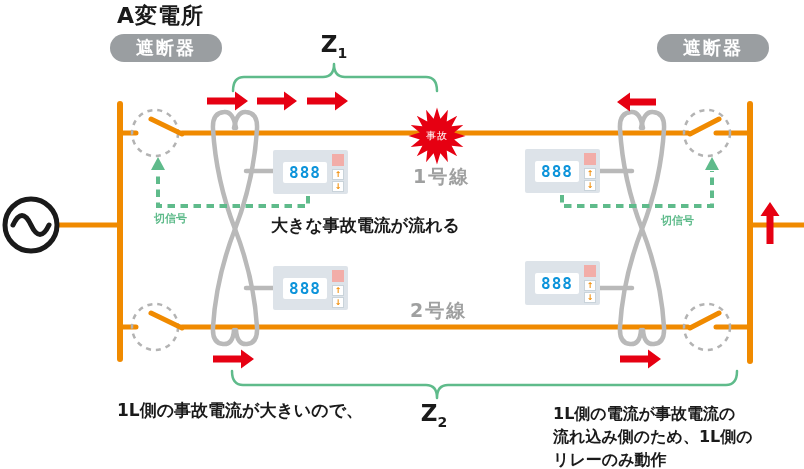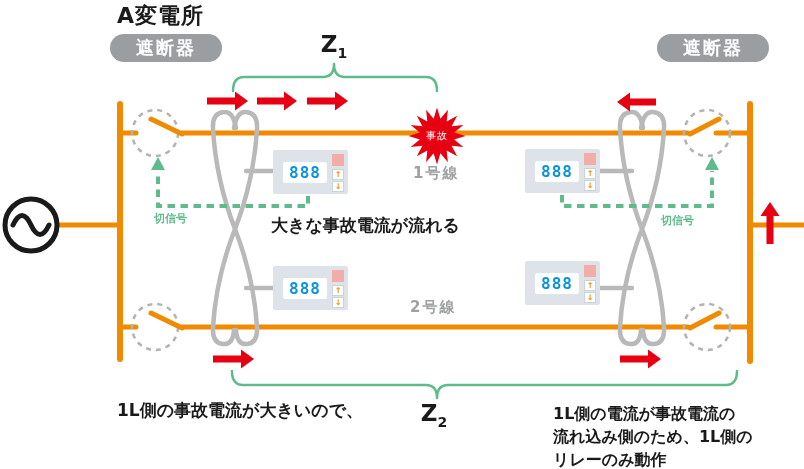--- a/index.html
+++ b/index.html
@@ -6,21 +6,21 @@
   .stage{position:relative;width:804px;height:469px;background:#fff;overflow:hidden;
          font-family:"DejaVu Sans",sans-serif;}
   .stage svg{position:absolute;left:0;top:0;}
   .abs{position:absolute;white-space:nowrap;}
   .title{font-size:22px;font-weight:bold;color:var(--ink);letter-spacing:1px;}
   .badge{width:112px;height:28px;border-radius:14px;background:var(--badge-gray);
          color:#fff;font-size:18px;font-weight:bold;display:flex;align-items:center;
          justify-content:center;letter-spacing:2px;}
   .zlabel{font-size:23px;font-weight:bold;color:var(--ink);transform:translateX(-50%);}
   .zlabel sub{font-size:14px;}
-  .linelabel{font-size:15px;font-weight:bold;color:var(--label-gray);letter-spacing:2px;}
+  .linelabel{font-size:19px;font-weight:bold;color:var(--label-gray);letter-spacing:2px;}
   .triplabel{font-size:11px;font-weight:bold;color:var(--signal-green);font-family:Liberation Serif, serif;}
   .faultlabel{font-size:10px;font-weight:normal;color:#fff;transform:translate(-50%,-50%);
               letter-spacing:1px;}
   .note{font-size:17px;font-weight:bold;color:var(--ink);line-height:25px;}
   .note-sm{font-size:16px;font-weight:bold;color:var(--ink);line-height:23px;}
   .relay{position:absolute;width:75px;height:44px;background:var(--relay-bg);
          border-radius:2px;}
   .relay .display{position:absolute;left:10px;top:12px;width:44px;height:21px;
          background:#fff;border-radius:2px;display:flex;align-items:center;justify-content:center;
          color:var(--relay-digit-blue);font-family:"DejaVu Sans Mono",monospace;

